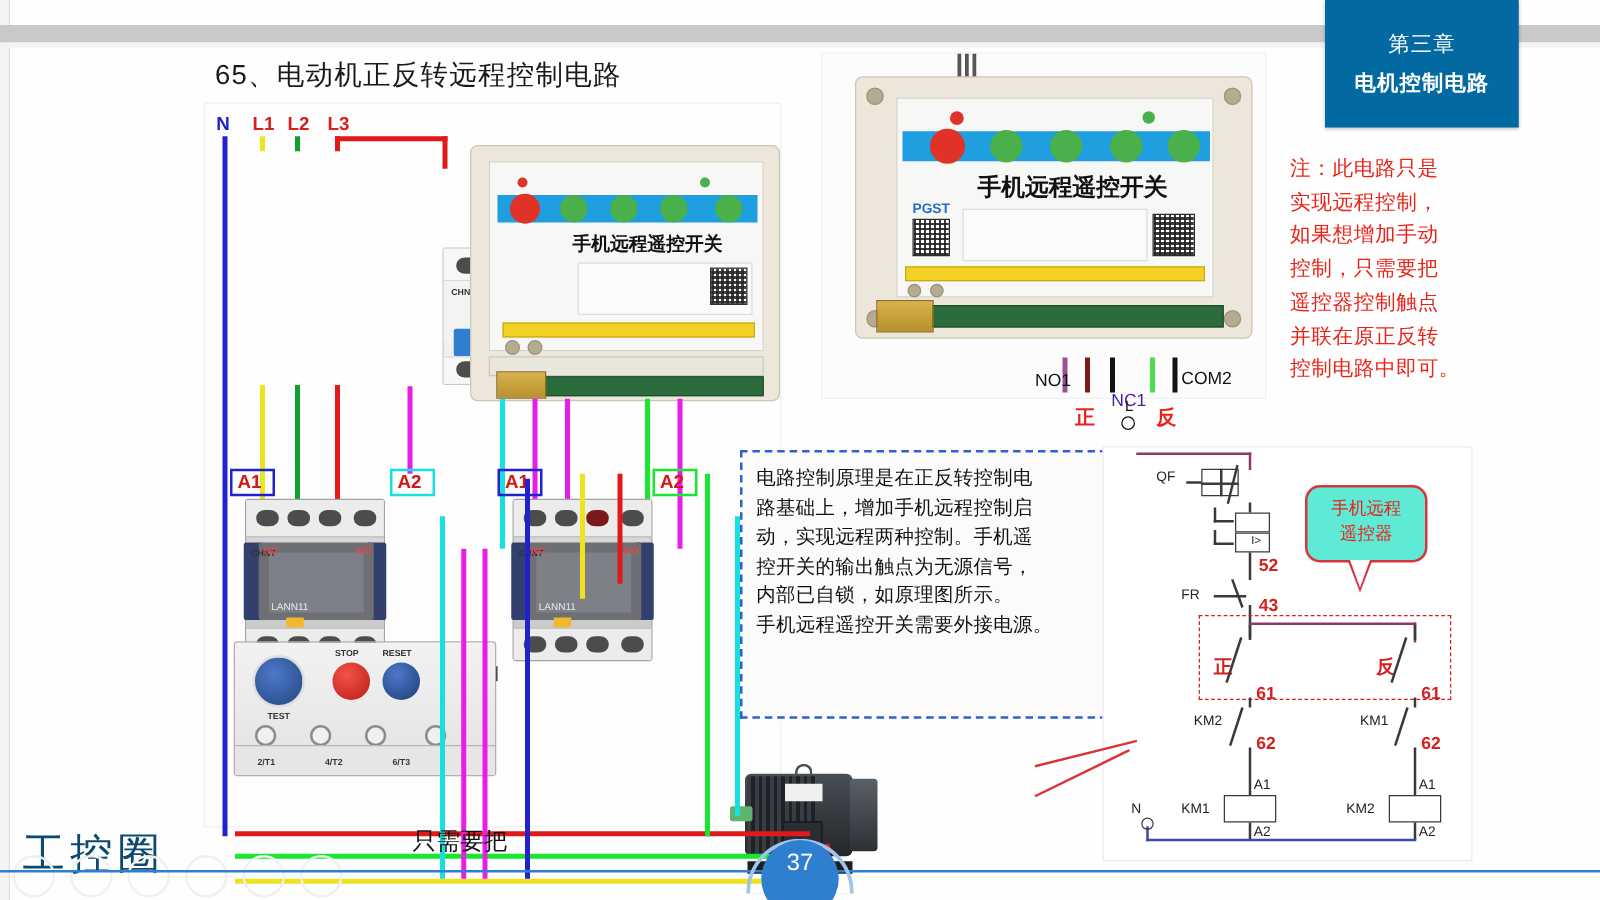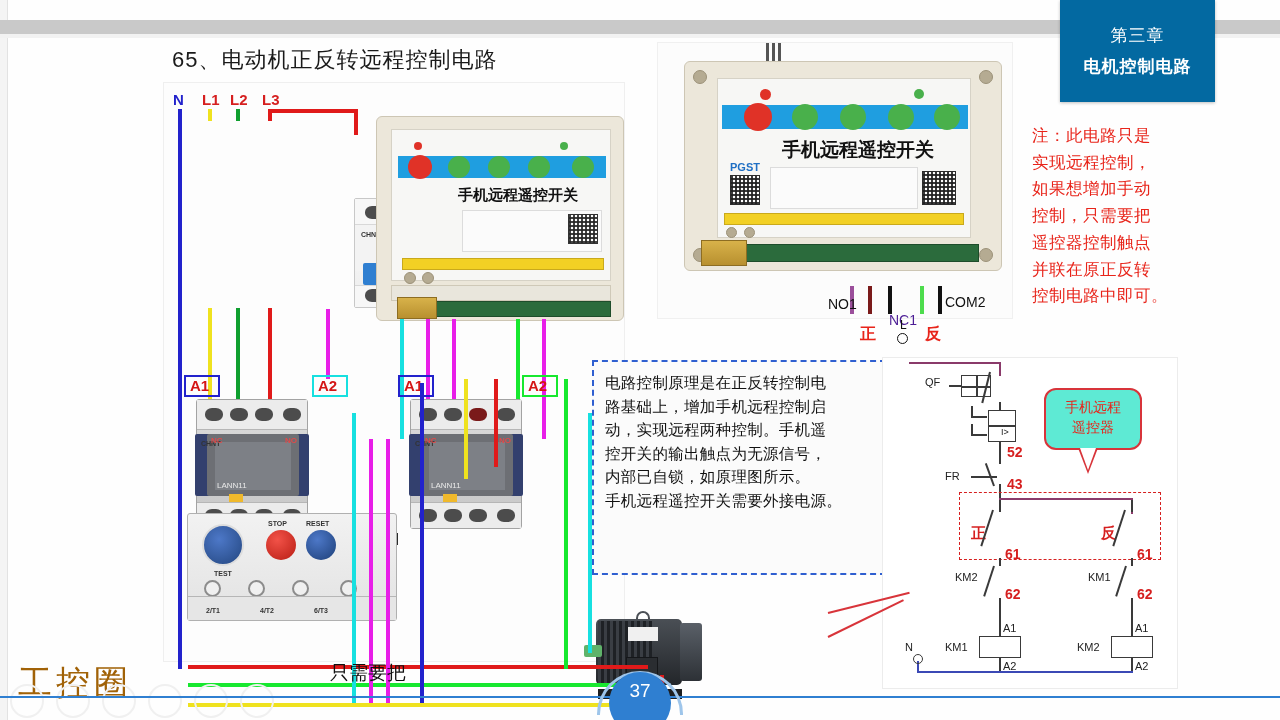--- a/index.html
+++ b/index.html
@@ -173,21 +173,21 @@
   .pg-arc {
     position:absolute; left:597px; bottom:5px; width:86px; height:44px;
     border:3px solid #9ec5ea; border-bottom:none; border-radius:43px 43px 0 0; background:transparent;
   }
   .pg-circle {
     position:absolute; left:609px; bottom:-14px; width:62px; height:62px; border-radius:50%;
     background:#2f7fd1; color:#fff; font-size:19px;
     display:flex; align-items:flex-start; justify-content:center; padding-top:8px;
   }
   .watermark {
-    position:absolute; left:18px; bottom:14px; font-size:34px; color:#a16207; letter-spacing:4px;
+    position:absolute; left:18px; bottom:14px; font-size:34px; color:#0c4a6e; letter-spacing:4px;
   }
   .wm-icons { position:absolute; left:10px; bottom:2px; display:flex; gap:12px;}
   .wm-icons span { width:34px; height:34px; border:2px solid #f0f0f0; border-radius:50%; display:block;}
 </style>
 </head>
 <body>
 
 <div id="stage">
 
   <div class="band-left"></div>

